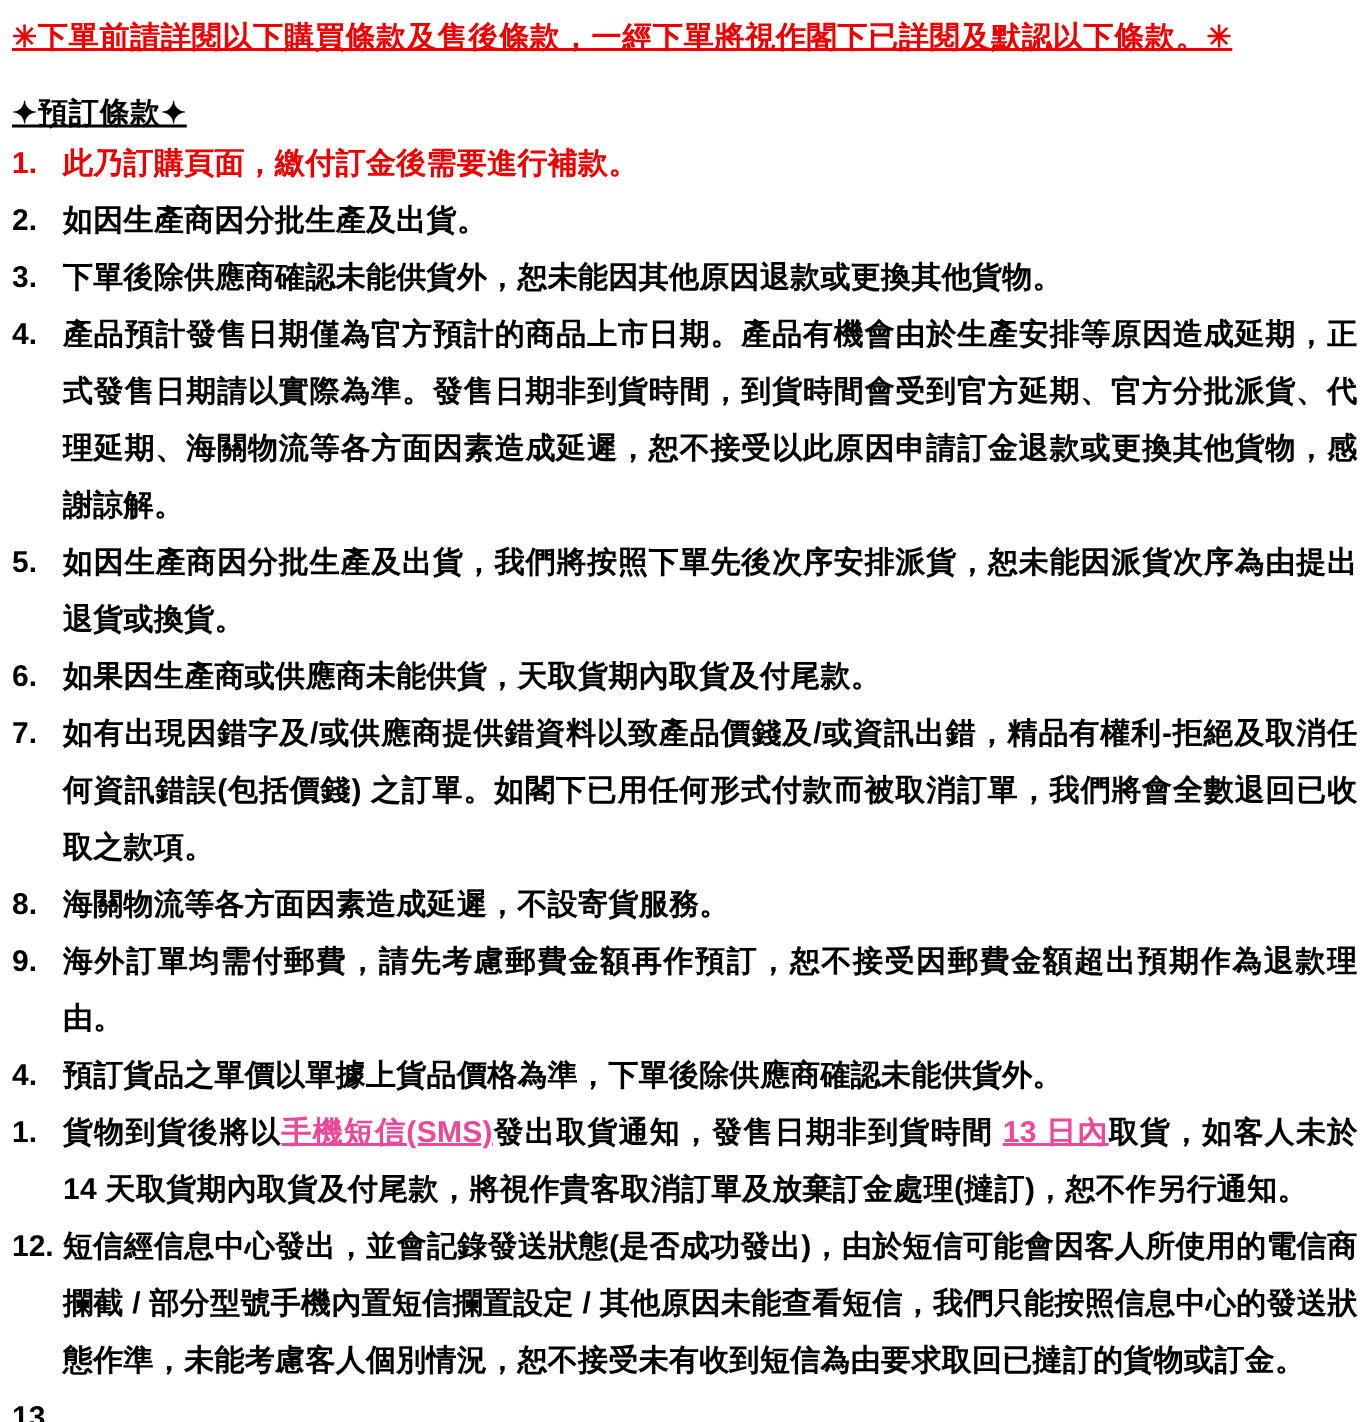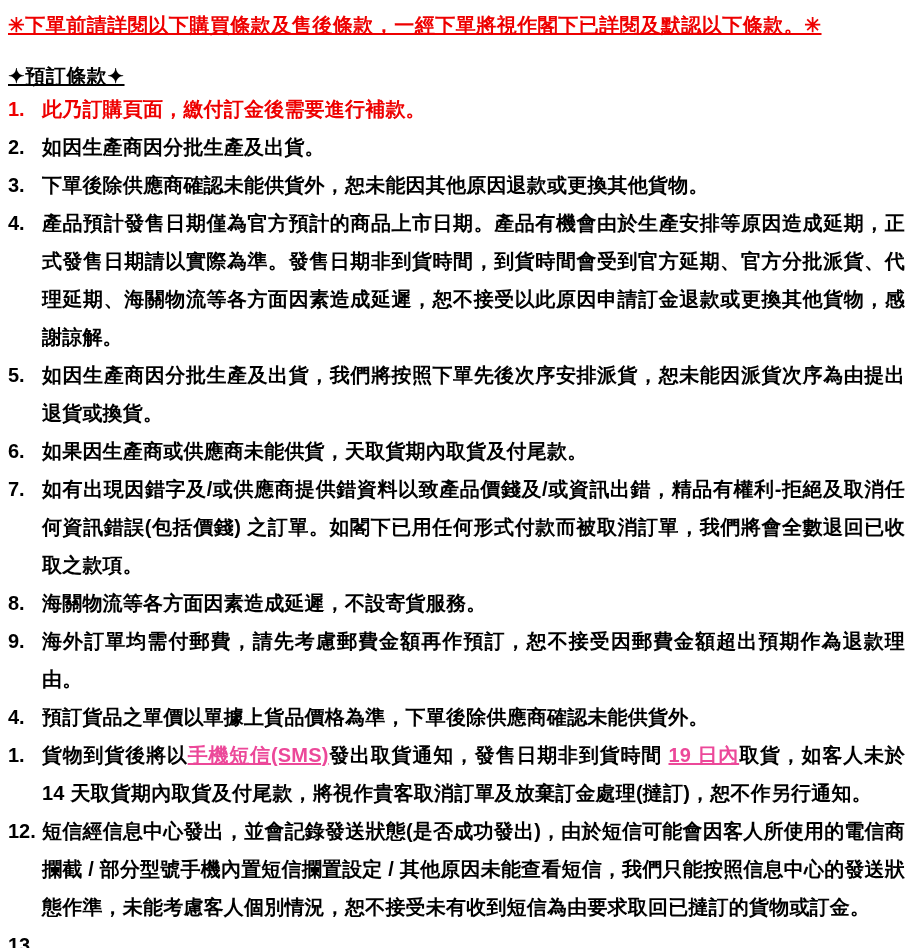--- a/index.html
+++ b/index.html
@@ -98,21 +98,21 @@
       <div class="term-row">
         <span class="term-num">9.</span>
         <span class="term-text"><span class="seg-normal">海外訂單均需付郵費，請先考慮郵費金額再作預訂，恕不接受因郵費金額超出預期作為退款理由。</span></span>
       </div>
       <div class="term-row">
         <span class="term-num">4.</span>
         <span class="term-text"><span class="seg-normal">預訂貨品之單價以單據上貨品價格為準，下單後除供應商確認未能供貨外。</span></span>
       </div>
       <div class="term-row">
         <span class="term-num">1.</span>
-        <span class="term-text"><span class="seg-normal">貨物到貨後將以</span><span class="seg-red-underline">手機短信(SMS)</span><span class="seg-normal">發出取貨通知，發售日期非到貨時間 </span><span class="seg-red-underline">19 日內</span><span class="seg-normal">取貨，如客人未於 14 天取貨期內取貨及付尾款，將視作貴客取消訂單及放棄訂金處理(撻訂)，恕不作另行通知。</span></span>
+        <span class="term-text"><span class="seg-normal">貨物到貨後將以</span><span class="seg-red-underline">手機短信(SMS)</span><span class="seg-normal">發出取貨通知，發售日期非到貨時間 </span><span class="seg-red-underline">13 日內</span><span class="seg-normal">取貨，如客人未於 14 天取貨期內取貨及付尾款，將視作貴客取消訂單及放棄訂金處理(撻訂)，恕不作另行通知。</span></span>
       </div>
       <div class="term-row">
         <span class="term-num">12.</span>
         <span class="term-text"><span class="seg-normal">短信經信息中心發出，並會記錄發送狀態(是否成功發出)，由於短信可能會因客人所使用的電信商攔截 / 部分型號手機內置短信攔置設定 / 其他原因未能查看短信，我們只能按照信息中心的發送狀態作準，未能考慮客人個別情況，恕不接受未有收到短信為由要求取回已撻訂的貨物或訂金。</span></span>
       </div>
       <div class="term-row">
         <span class="term-num">13.</span>
         <span class="term-text"></span>
       </div>
     </div>

